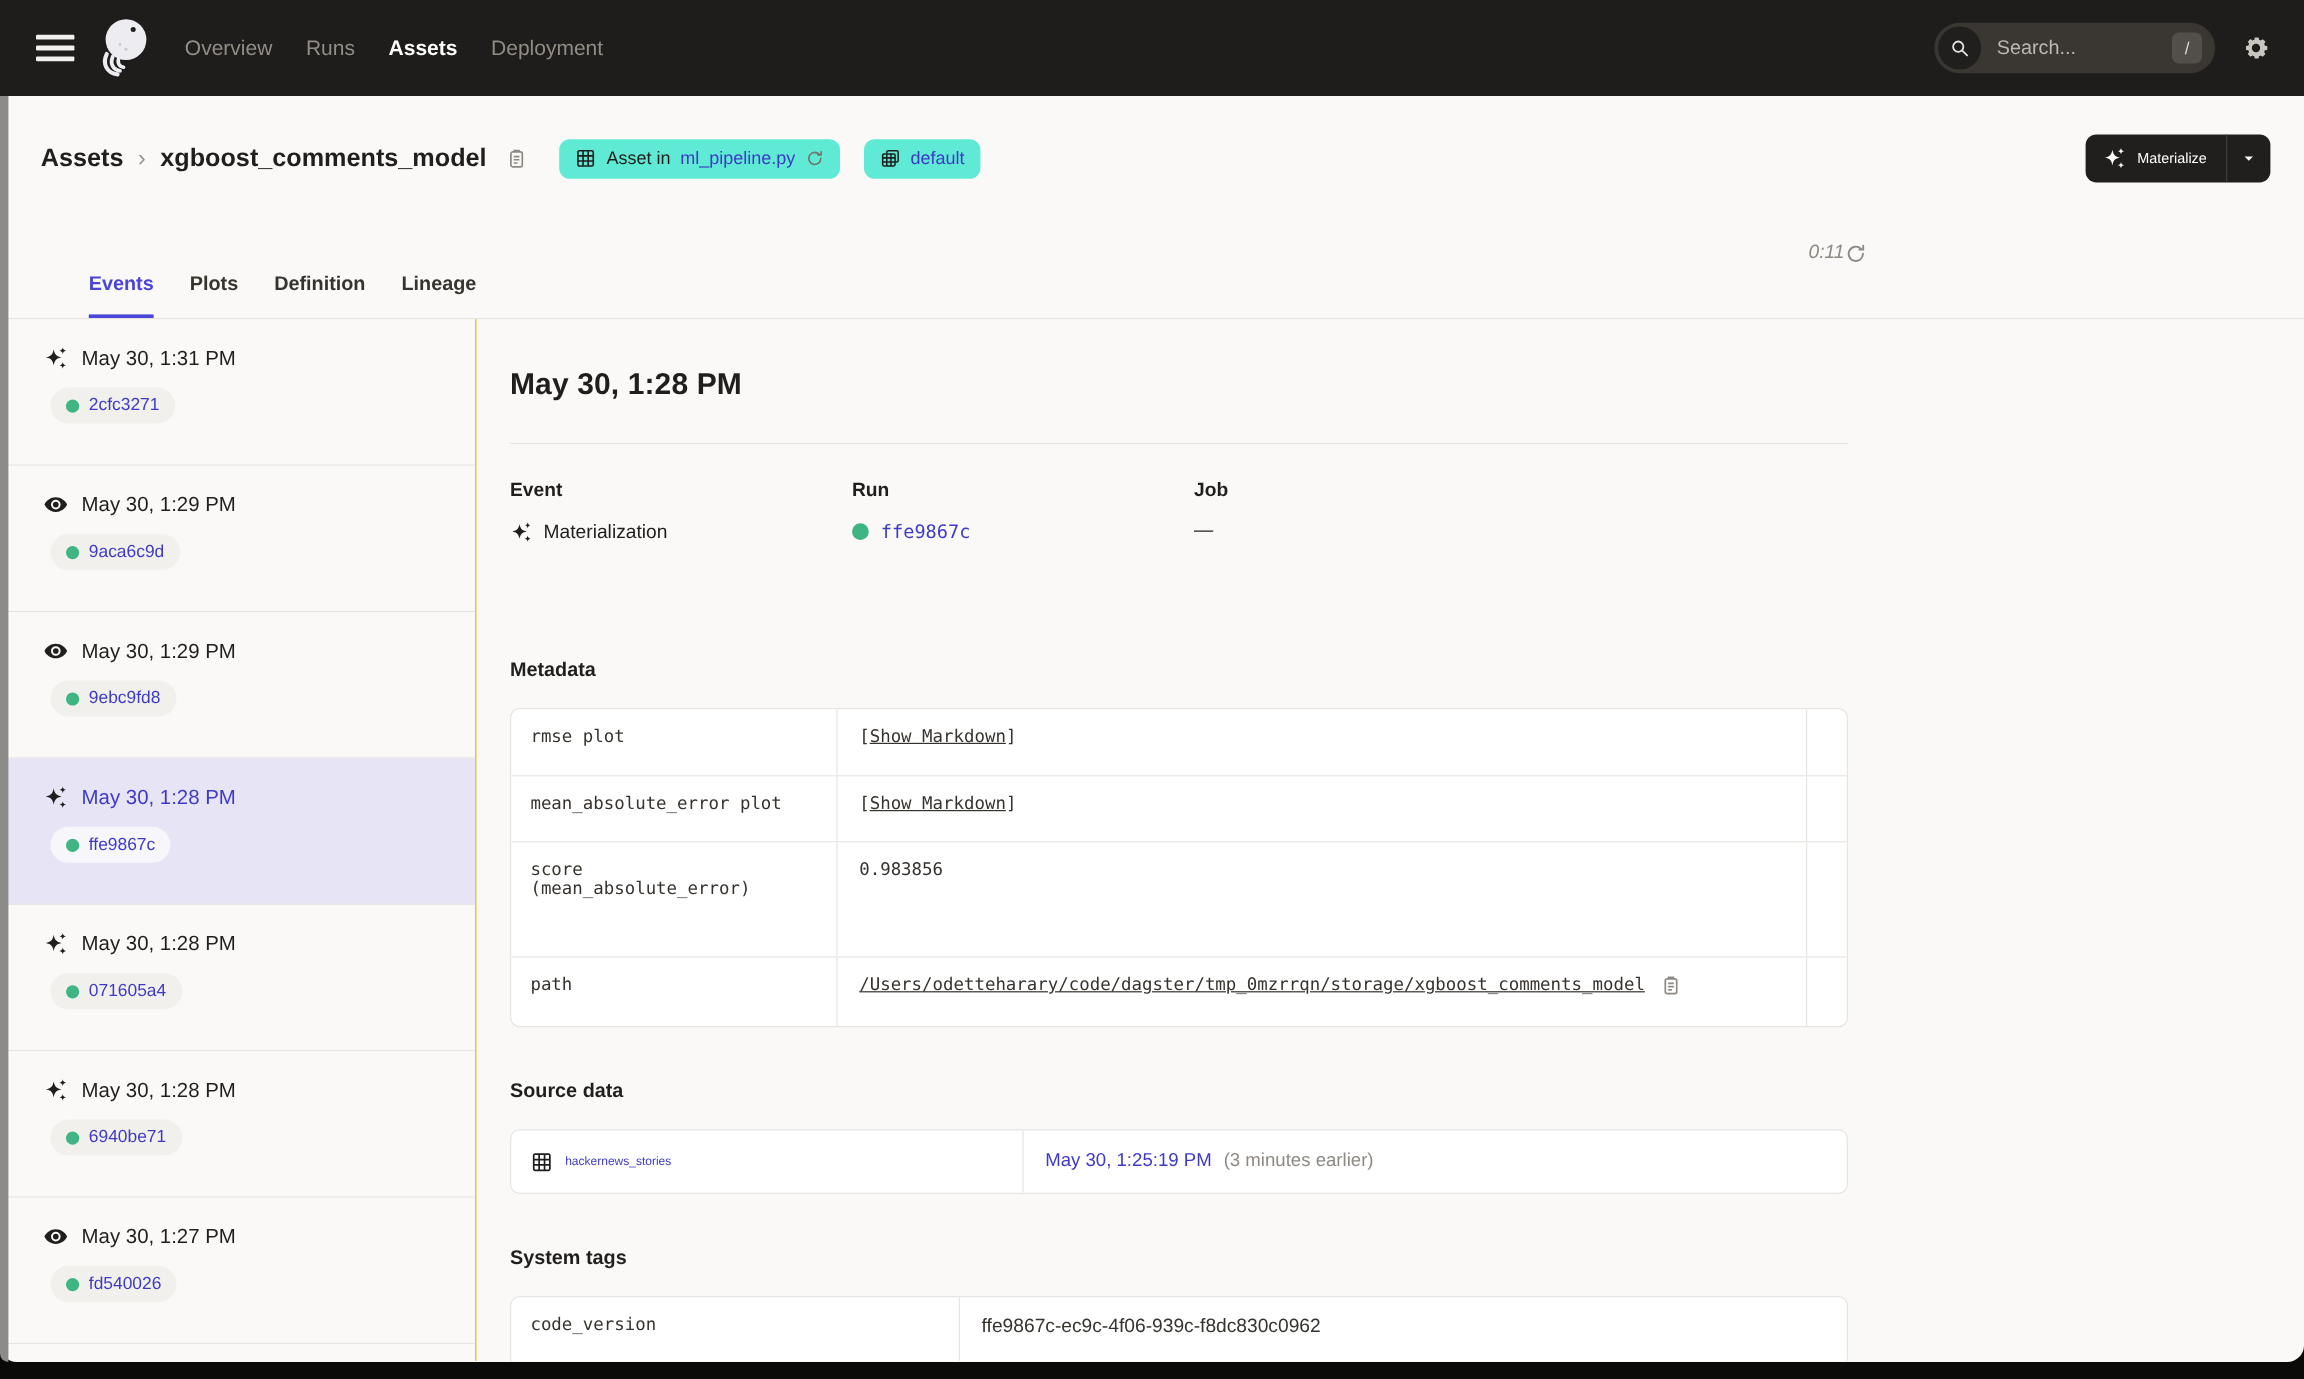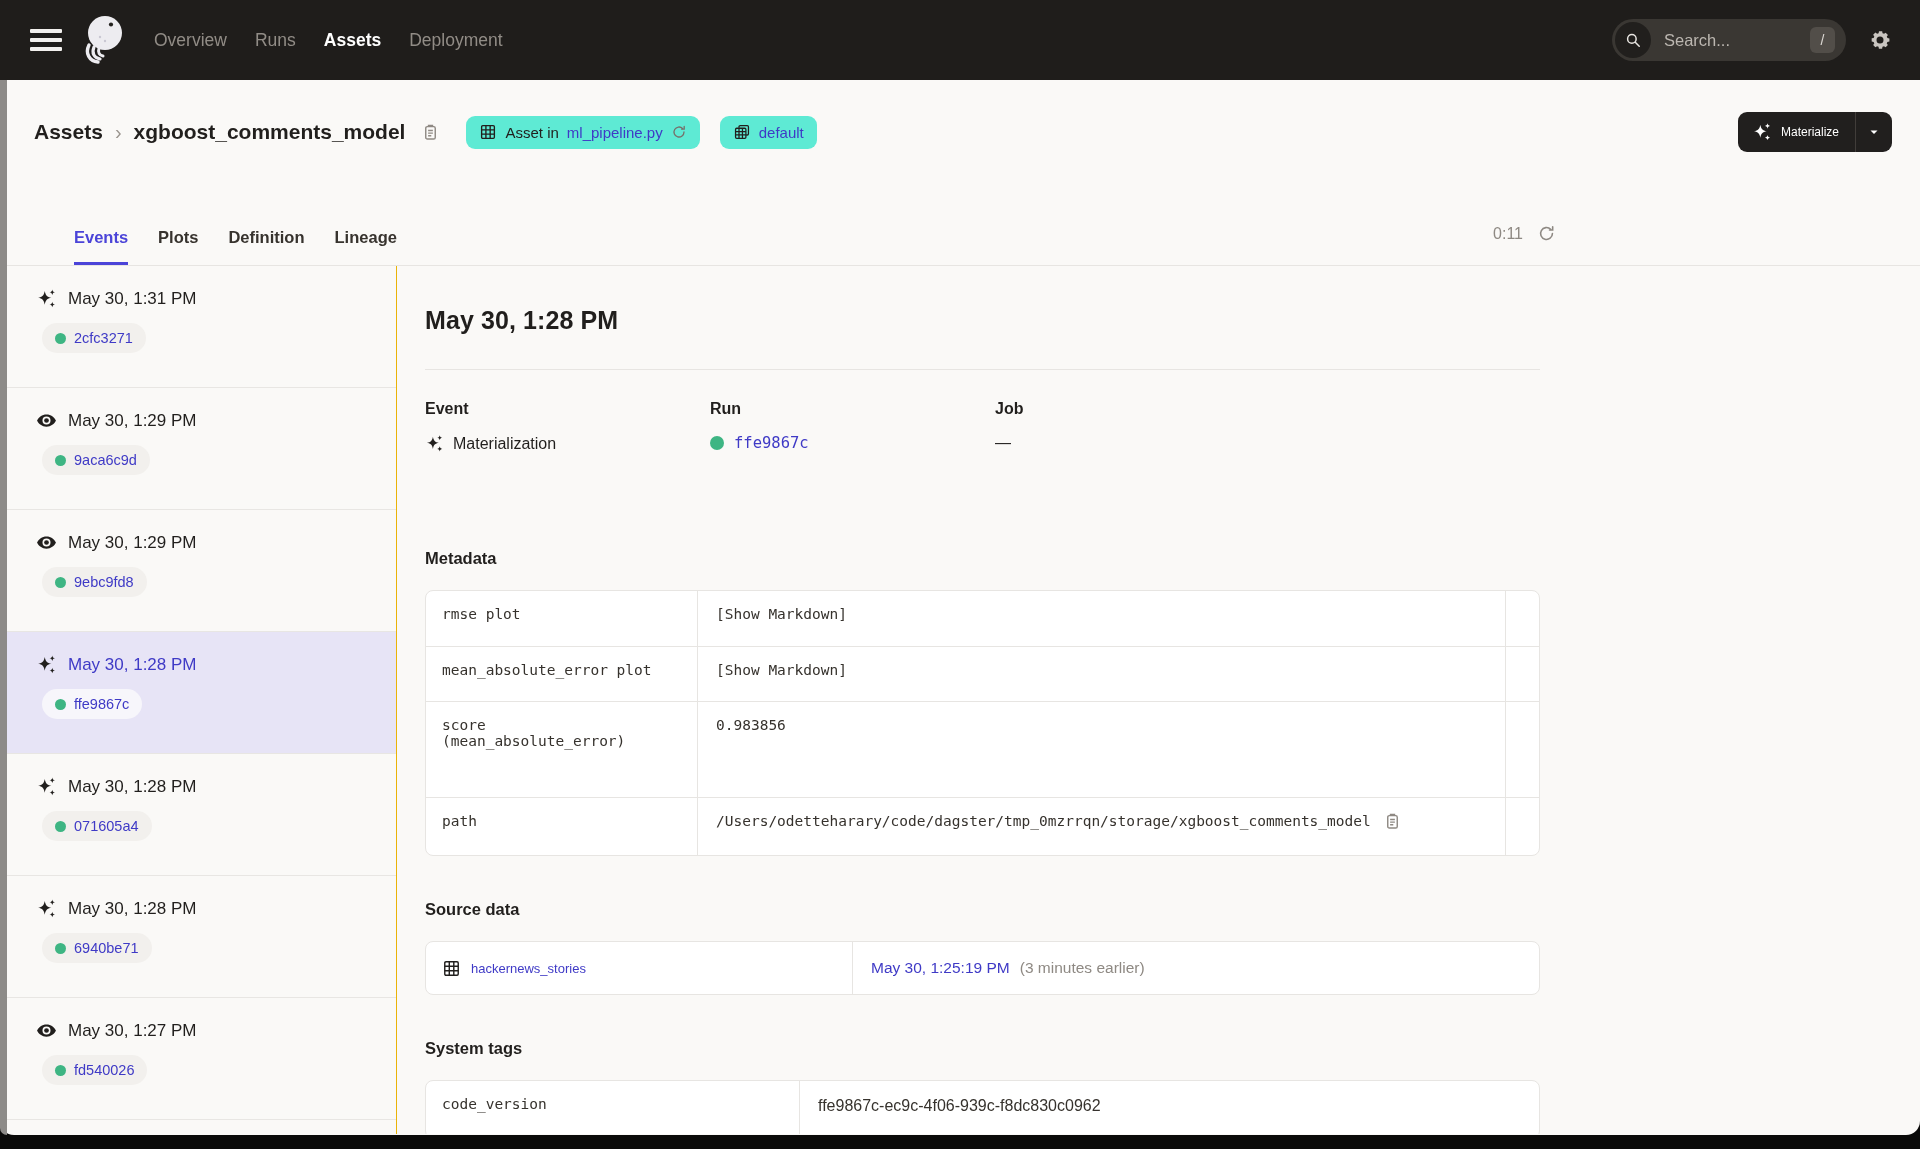--- a/index.html
+++ b/index.html
@@ -88,21 +88,21 @@
     margin: 48px 0 0 0; height: 64px; padding: 0 364px 0 34px;
     border-bottom: 1px solid #e7e5e2;
     display: flex; align-items: stretch;
   }
   .tabs { display: flex; gap: 30px; margin-left: 40px; }
   .tab {
     display: flex; align-items: center; font-size: 16.5px; font-weight: 600;
     color: #37332e; cursor: pointer; border-bottom: 3px solid transparent; padding-top: 10px;
   }
   .tab.active { color: #4b44d8; border-bottom-color: #4b44d8; }
-  .tabstrip-right { margin-left: auto; display: flex; align-items: center; gap: 14px; }
+  .tabstrip-right { margin-left: auto; display: flex; align-items: flex-start; gap: 0; font-style: italic; }
   .timer { font-size: 16px; color: #8e8983; }
   .refresh-btn { width: 19px; height: 19px; color: #8e8983; cursor: pointer; }
   .refresh-btn svg { width: 19px; height: 19px; }
 
   
   .content { display: flex; height: calc(100% - 187px); }
   .sidebar { width: 397px; flex: none; border-right: 1px solid #eab308; overflow: hidden; }
   .event-item { height: 122px; padding: 22px 24px 0 36px; border-bottom: 1px solid #e8e6e3; cursor: pointer; }
   .event-item.selected { background: #e7e4f6; }
   .event-row1 { display: flex; align-items: center; gap: 11px; }
@@ -145,30 +145,30 @@
     white-space: pre-line; align-self: stretch;
   }
   .tval {
     flex: 1; padding: 15px 18px; font-family: "DejaVu Sans Mono", monospace;
     font-size: 14.5px; color: #36322d; display: flex; align-items: flex-start; gap: 10px;
   }
   .tspacer { width: 34px; flex: none; border-left: 1px solid #e7e5e2; align-self: stretch; }
   .trow.r1, .trow.r2 { min-height: 55px; }
   .trow.r3 { min-height: 96px; }
   .trow.r4 { min-height: 58px; }
-  .md-link, .path-link { color: #36322d; cursor: pointer; }
+  .md-link, .path-link { color: #36322d; text-decoration: underline; cursor: pointer; }
   .tval .copy-icon { margin-left: 2px; margin-top: -1px; }
 
   .src-heading { margin-top: 44px; }
   .src-tbl .tkey2 {
     width: 427px; flex: none; padding: 14px 16px; border-right: 1px solid #e7e5e2;
     display: flex; align-items: center; gap: 10px; align-self: stretch;
   }
   .src-tbl .tkey2 svg { width: 19px; height: 19px; color: #211f1d; flex: none; }
-  .src-tbl .tkey2 a { font-size: 13px; color: #3f3ac6; text-decoration: none; cursor: pointer; }
+  .src-tbl .tkey2 a { font-size: 10px; color: #3f3ac6; text-decoration: none; cursor: pointer; }
   .src-tbl .tval2 { flex: 1; padding: 14px 18px; display: flex; align-items: center; gap: 10px; min-height: 52px; }
   .src-tbl .tval2 a { font-size: 15.5px; color: #3f3ac6; text-decoration: none; cursor: pointer; }
   .src-tbl .rel { font-size: 15.5px; color: #8e8983; }
 
   .sys-heading { margin-top: 44px; }
   .sys-tbl .tkey { width: 374px; min-height: 57px; }
   .sys-tbl .tval3 { flex: 1; padding: 16px 18px; font-size: 16px; color: #36322d; }
 
   .bottom-bar { position: absolute; left: 0; right: 0; bottom: 0; height: 14px; background: #0a0a09; }
 </style>

